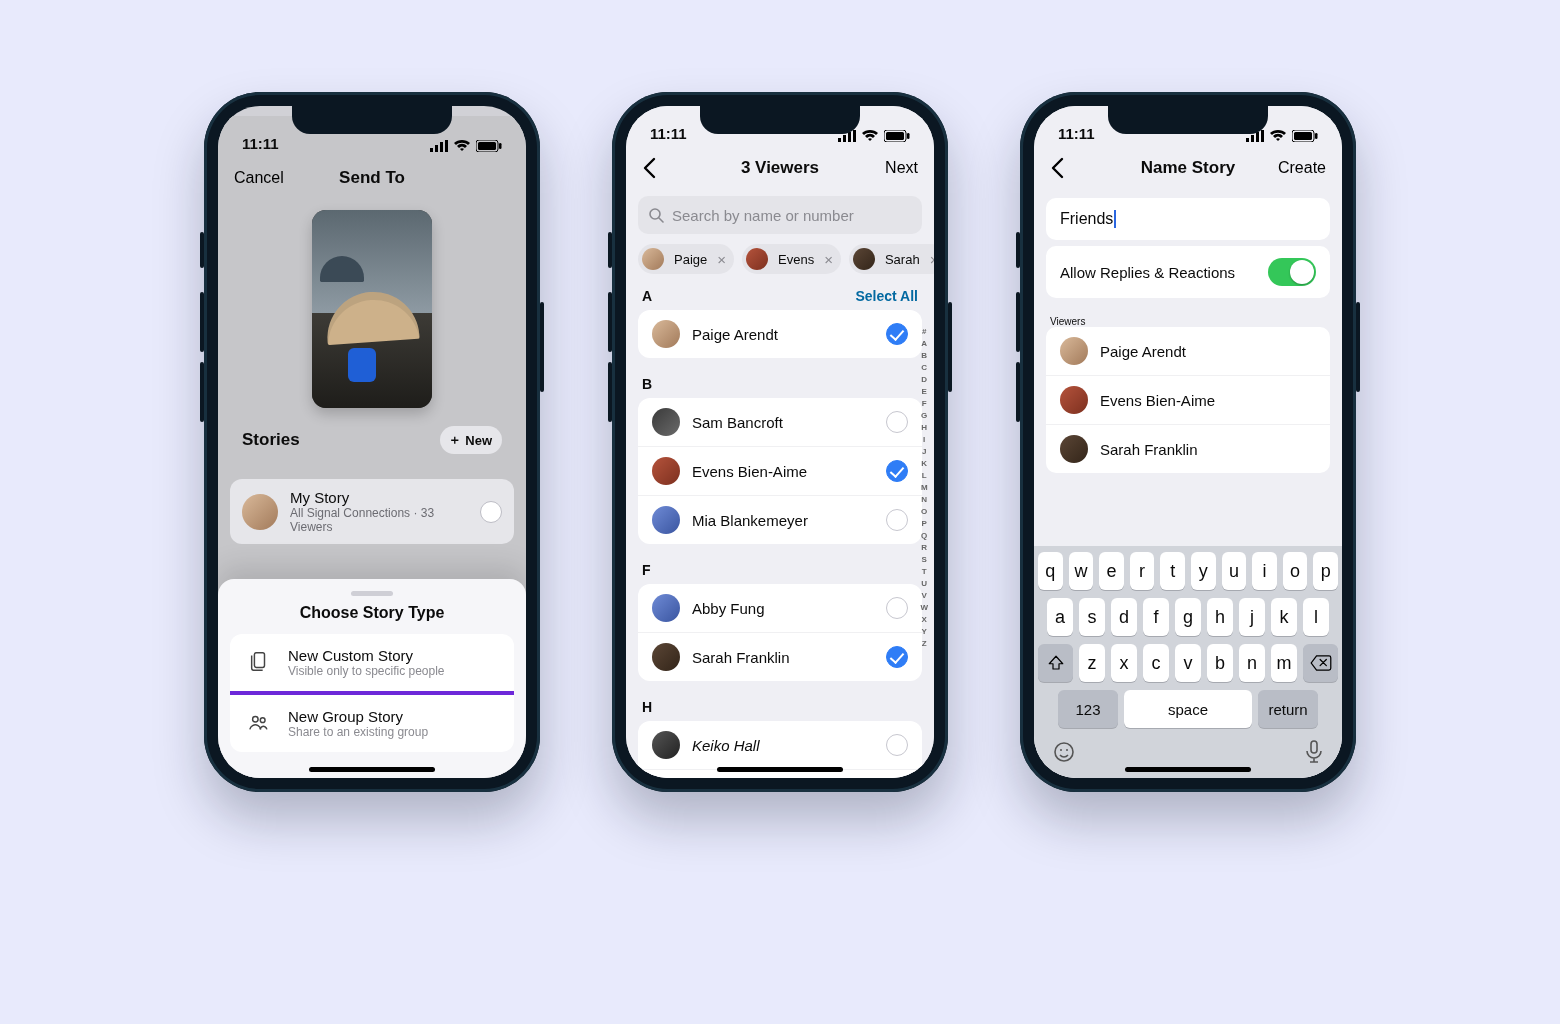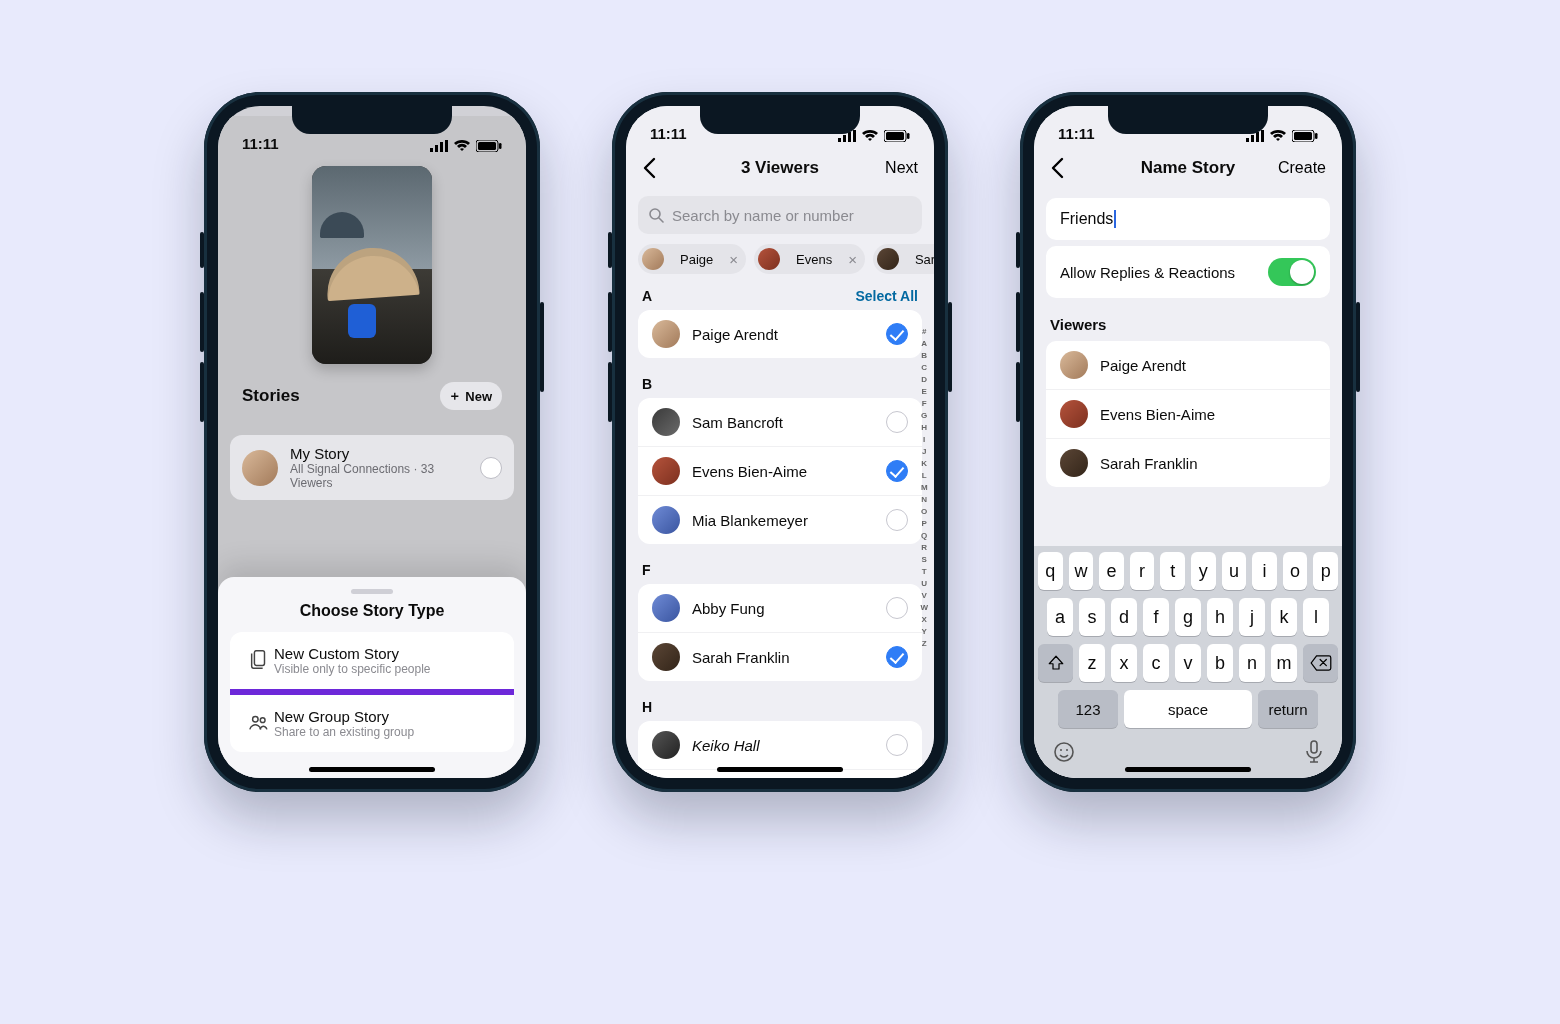--- a/index.html
+++ b/index.html
@@ -93,34 +93,34 @@
 
   .bottom-sheet {
     position:absolute; bottom:0; left:0; right:0;
     background:#f6f6f9; border-top-left-radius:16px; border-top-right-radius:16px;
     padding:12px 12px 26px; z-index:5;
     box-shadow: 0 -12px 28px rgba(0,0,0,.12);
   }
   .grabber { width:42px; height:5px; background:#cfcfd6; border-radius:4px; margin:0 auto 8px; }
   .sheet-title { text-align:center; font-weight:600; font-size:16px; margin-bottom:12px; }
   .card { background:#fff; border-radius:12px; overflow:hidden; }
-  .opt { display:flex; align-items:center; padding:13px 14px; }
-  .opt + .opt { border-top:6px solid #6d28d9; }
+  .opt { display:flex; align-items:center; gap:14px; padding:13px 14px; }
+  .opt + .opt { border-top:4px solid #6d28d9; }
   .opt .icon-slot { width:30px; text-align:center; color:#444; }
   .opt .texts .t { font-size:15px; font-weight:500;}
   .opt .texts .s { font-size:12px; color:#8a8a90;}
 
   
   .p2-bg { background:#efeff4; flex:1; display:flex; flex-direction:column;}
   .search {
     margin:6px 12px 10px; background:#e4e4e9; border-radius:10px; height:38px;
     display:flex; align-items:center; gap:8px; padding:0 10px; color:#8a8a90; font-size:15px;
   }
   .chips { display:flex; gap:8px; padding:0 12px 12px; }
-  .chip { background:#e4e4e9; border-radius:16px; padding:4px 8px 4px 4px; display:flex; align-items:center; gap:16px; font-size:13px; }
+  .chip { background:#e4e4e9; border-radius:16px; padding:4px 8px 4px 4px; display:flex; align-items:center; gap:10px; font-size:13px; }
   .chip .x { color:#8a8a90; font-size:15px; line-height:1; }
   .section-head { display:flex; justify-content:space-between; padding:2px 16px 6px; font-size:14px; font-weight:600; }
   .section-head .sa { color:#0369a1; font-weight:700; }
   .section-label { padding:8px 16px 6px; font-size:14px; font-weight:600; }
   .list-card { background:#fff; border-radius:12px; margin:0 12px 10px; overflow:hidden; }
   .contact { display:flex; align-items:center; gap:12px; padding:10px 14px; }
   .contact + .contact { border-top:1px solid #f0f0f2; }
   .contact .nm { flex:1; font-size:15px; }
   .check { width:22px; height:22px; border-radius:50%; border:1.5px solid #c7c7cf; }
   .check.on { background:#2f7df6; border-color:#2f7df6; position:relative; }
@@ -129,21 +129,21 @@
   .alpha-index span{display:block;}
 
   
   .p3-bg { background:#efeff4; flex:1; display:flex; flex-direction:column; position:relative;}
   .input-card { background:#fff; border-radius:10px; margin:8px 12px 6px; padding:12px 14px; font-size:16px; display:flex; align-items:center; }
   .input-card .caret { width:1.5px; height:18px; background:#2a66e0; margin-left:1px; animation:none; }
   .helper { font-size:12px; color:#9a9aa2; padding:0 16px 10px; }
   .setting-card { background:#fff; border-radius:10px; margin:0 12px 14px; padding:12px 14px; display:flex; align-items:center; justify-content:space-between; font-size:15px;gap:16px; }
   .switch { position:relative; width:48px; height:28px; background:#34c759; border-radius:20px; }
   .switch .knob { position:absolute; right:2px; top:2px; width:24px; height:24px; background:#fff; border-radius:50%; box-shadow:0 1px 2px rgba(0,0,0,.3);}
-  .viewers-label { font-size:15px; font-weight:700; padding:4px 16px 8px; }
+  .viewers-label { font-size:10px; font-weight:400; padding:4px 16px 0; }
   .viewer-rows { background:#fff; border-radius:10px; margin:0 12px; overflow:hidden; }
   .viewer-rows .contact + .contact { border-top:1px solid #f0f0f2; }
 
   
   .kbd { position:absolute; bottom:0; left:0; right:0; background:#d1d4da; padding:6px 4px 8px; }
   .krow { display:flex; justify-content:center; gap:6px; margin-bottom:8px; }
   .key { background:#fff; border-radius:6px; box-shadow:0 1px 0 #a6a9b0; width:26px; height:38px; display:flex; align-items:center; justify-content:center; font-size:18px; }
   .key.mod { background:#b9bdc6; width:36px; font-size:14px;}
   .key.wide { width:128px; font-size:15px;}
   .key.semi { width:60px; font-size:15px; background:#b9bdc6;}
@@ -189,20 +189,25 @@
                     </span>
               <span class="batt">
                       <svg width="26" height="12">
                         <rect x="0" y="0" width="22" height="12" rx="3" fill="none" stroke="#000" stroke-width="1"></rect>
                         <rect x="2" y="2" width="18" height="8" rx="1.5" fill="#000"></rect>
                         <rect x="23" y="3" width="2.5" height="6" rx="1.25" fill="#000"></rect>
                       </svg>
                     </span>
             </span>
           </div>
+          <div class="navbar">
+            <span class="nav-link">Cancel</span>
+            <span class="nav-title">Send To</span>
+            <span style="width:56px"></span>
+          </div>
 
           <div class="thumb">
             <div class="sky"></div>
                   <div class="street"></div>
                   <div class="umb2"></div>
                   <div class="umb"></div>
                   <div class="bag"></div>
           </div>
 
           <div class="stories-head">

